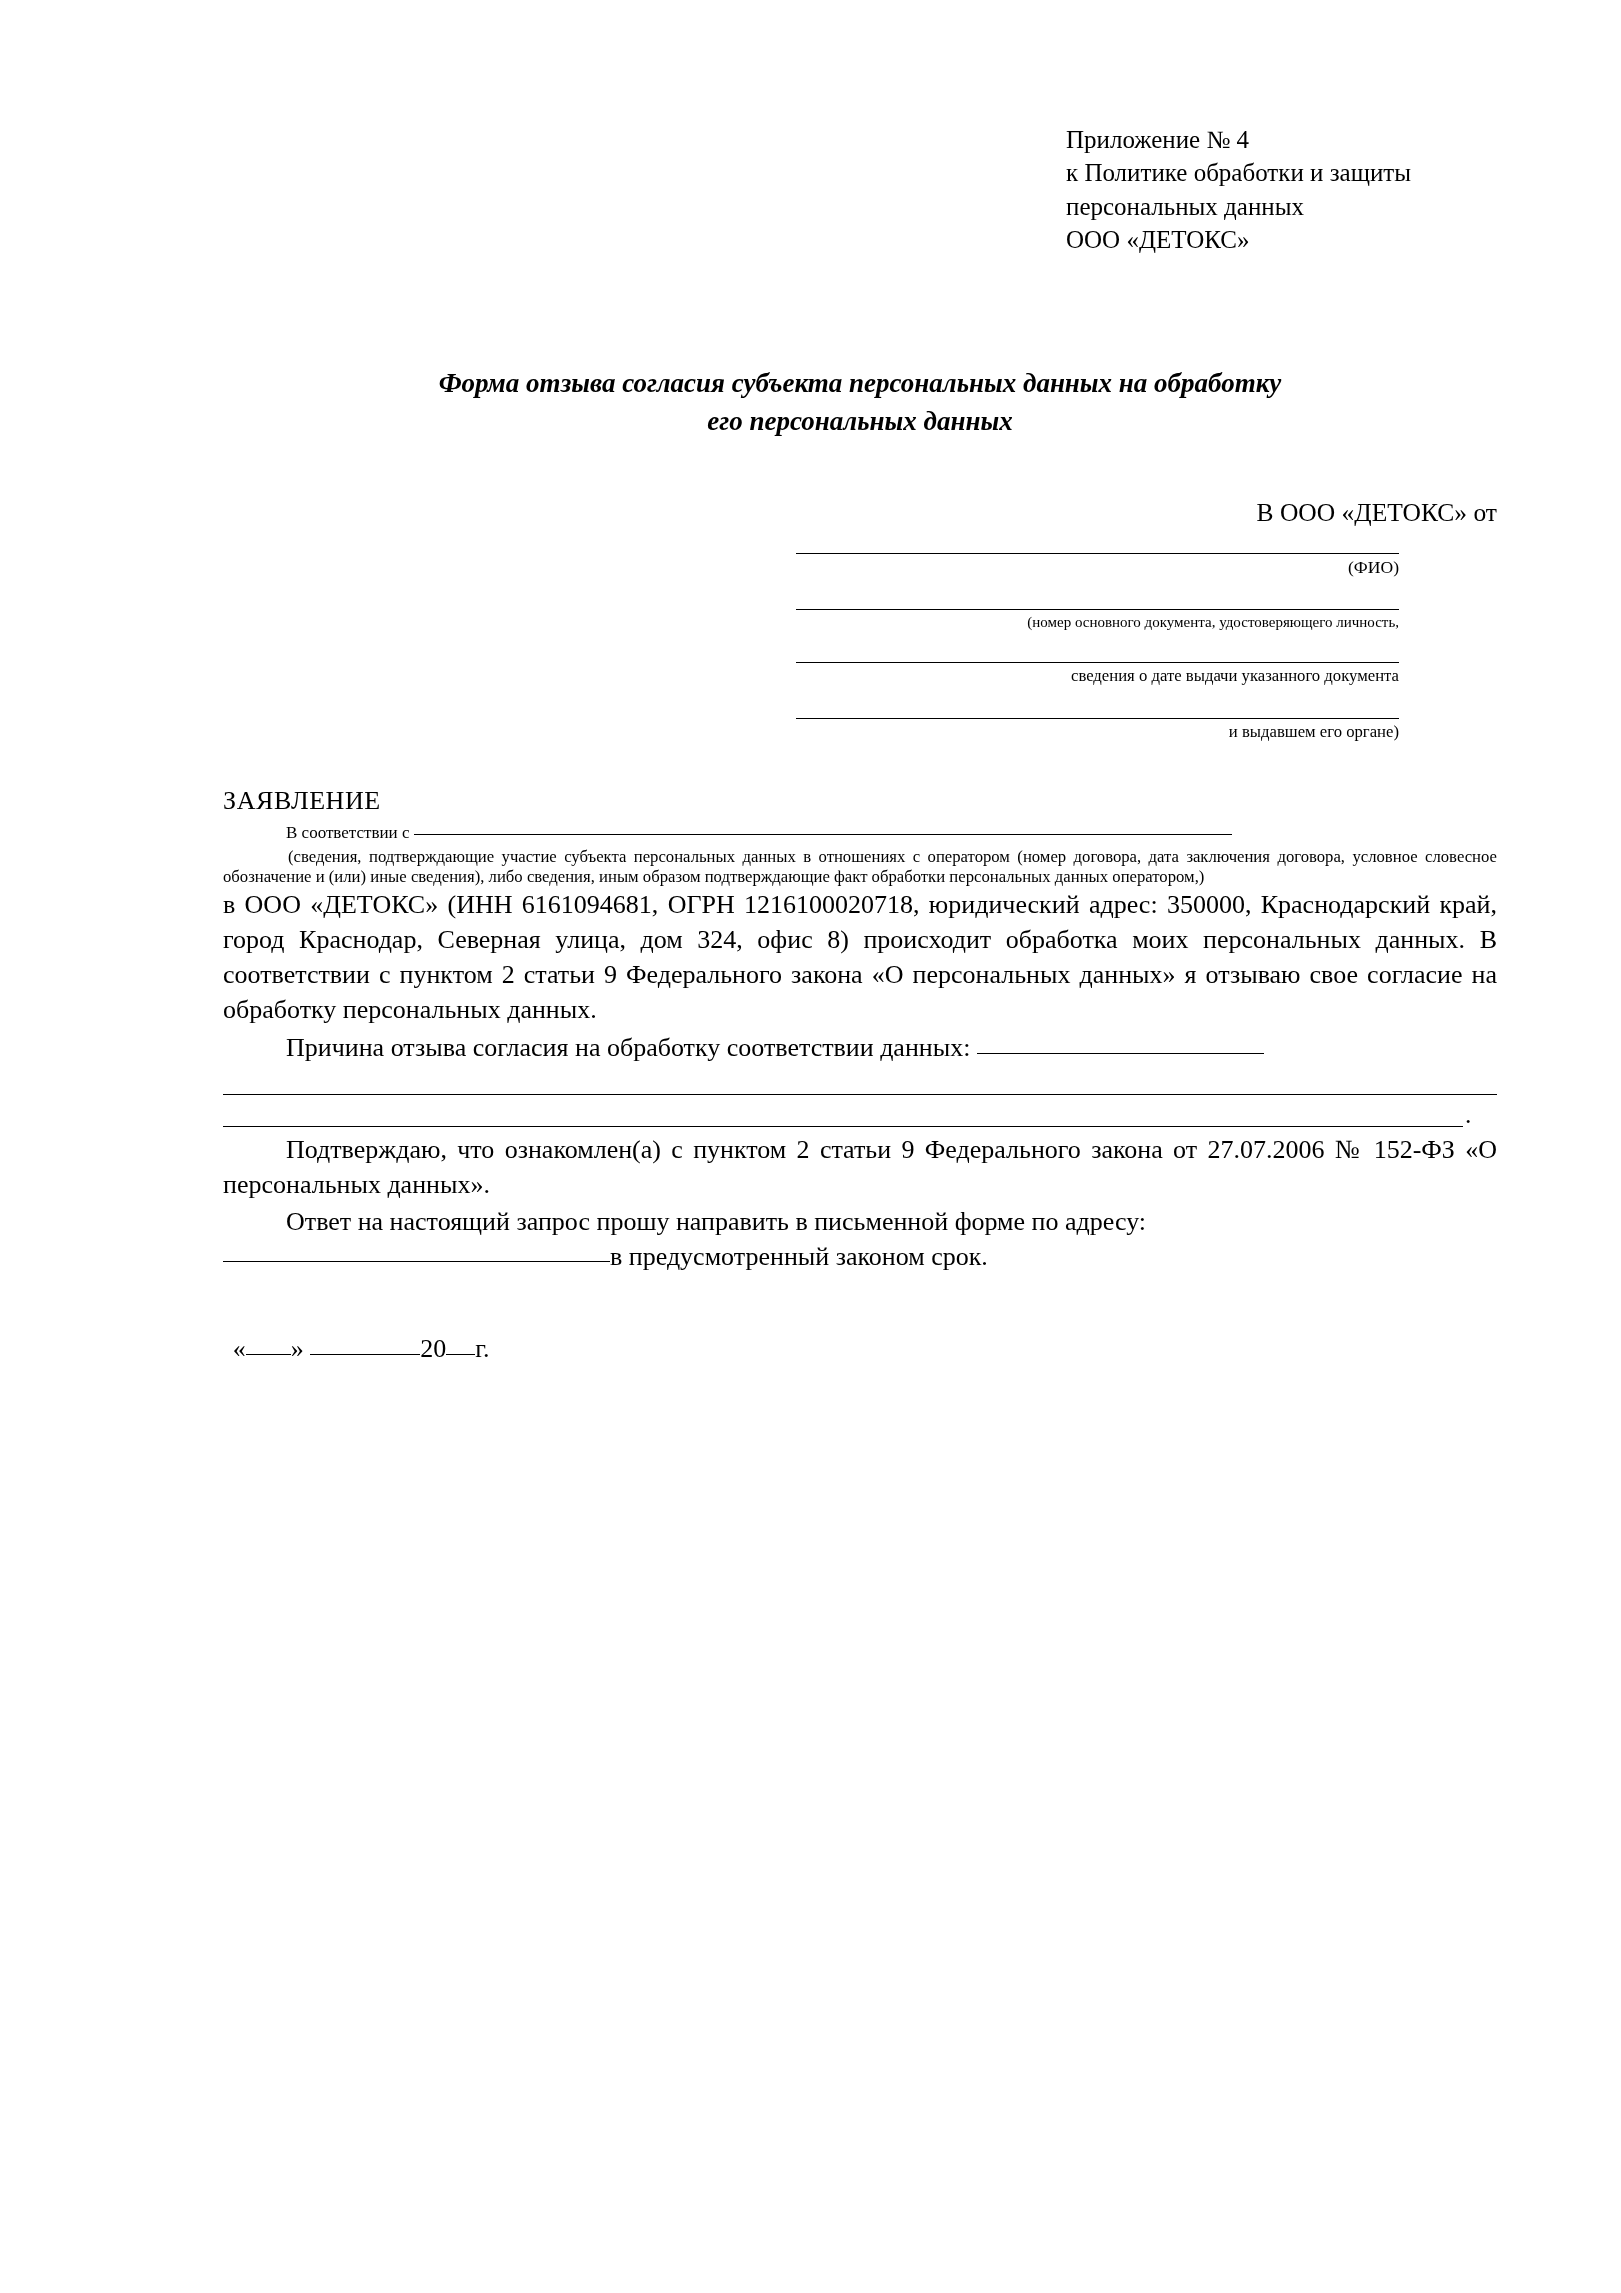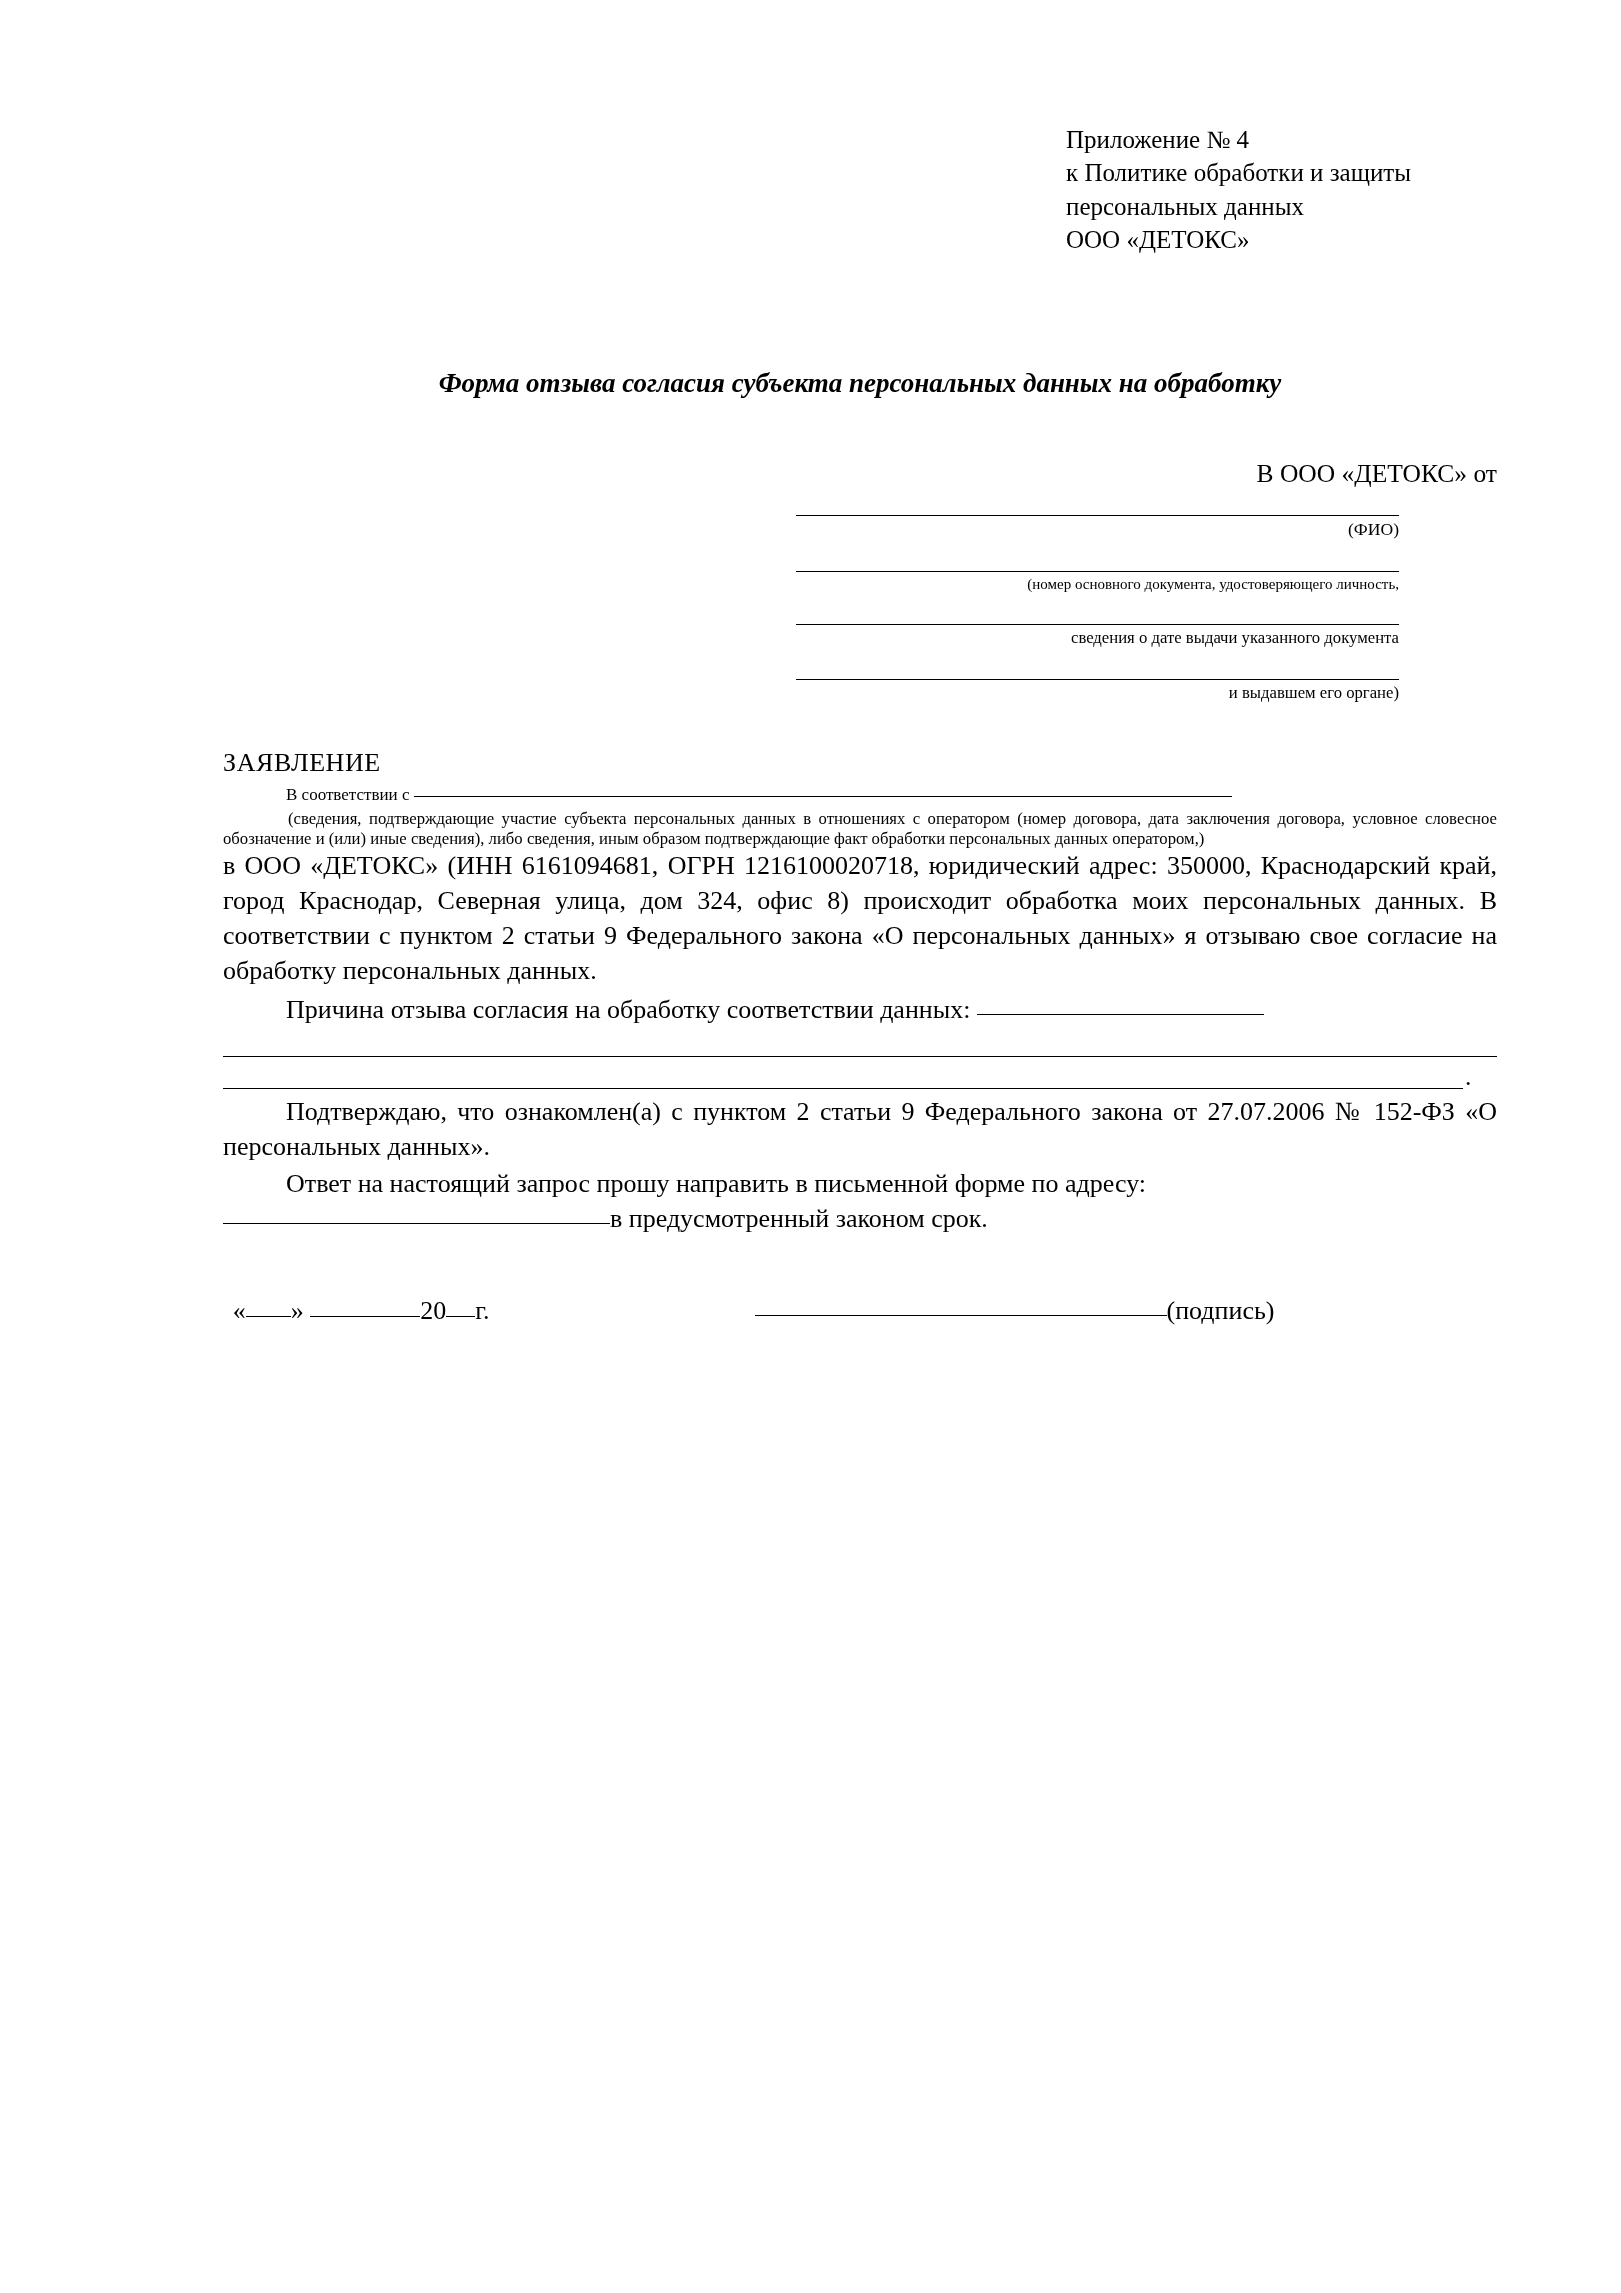--- a/index.html
+++ b/index.html
@@ -196,20 +196,21 @@
 
     <div class="header-block">
       <div>Приложение № 4</div>
       <div>к Политике обработки и защиты</div>
       <div>персональных данных</div>
       <div>ООО «ДЕТОКС»</div>
     </div>
 
     <div class="doc-title">
       <div>Форма отзыва согласия субъекта персональных данных на обработку</div>
+      <div>его персональных данных</div>
     </div>
 
     <div class="addressee">
       <span class="to-line">В ООО «ДЕТОКС» от</span>
     </div>
 
     <div class="fill-group">
       <div class="fill-line"></div>
       <div class="fill-caption big">(ФИО)</div>
 
@@ -253,20 +254,17 @@
 
     <div class="body-text">
       <span class="inline-rule" style="width:387px;height:1px;"></span><span>в предусмотренный законом срок.</span>
     </div>
 
     <div class="sign-row">
       <div class="date-part">
         <span>«</span><span class="u-short"></span><span>»</span>
         <span class="u-mid"></span><span>20</span><span class="u-tiny"></span><span>г.</span>
       </div>
-      <div class="sign-part">
-        <span class="u-sign"></span><span>(подпись)</span>
-      </div>
     </div>
 
   </div>
 </div>
 
 
 </body></html>

